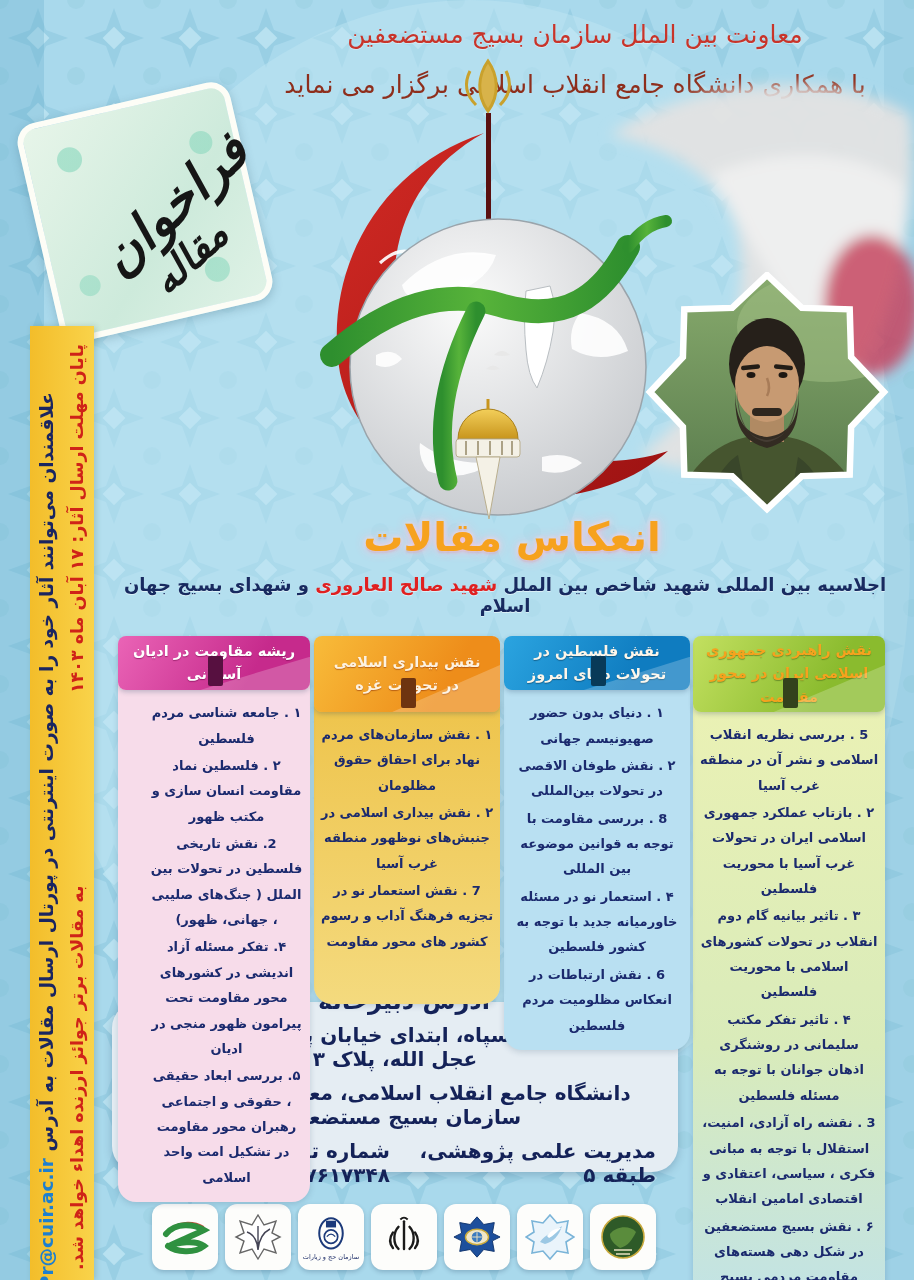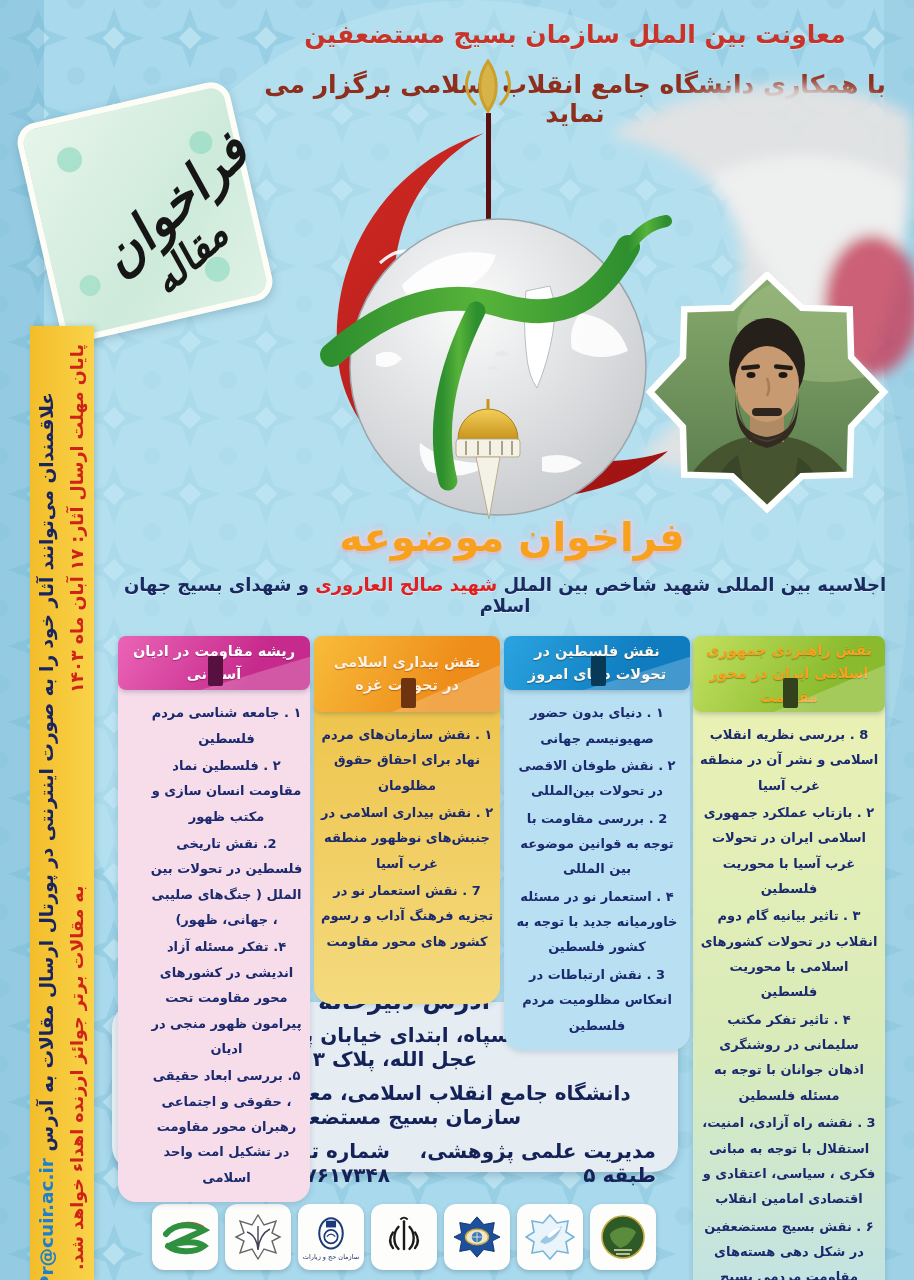--- a/index.html
+++ b/index.html
@@ -2,21 +2,21 @@
 <html lang="fa"><head>
 <meta charset="utf-8">
 <style>
   html,body{margin:0;padding:0;}
   body{font-family:"DejaVu Sans",sans-serif;}
   .poster{position:relative;width:914px;height:1280px;overflow:hidden;background:#a9d9ec;}
   .abs{position:absolute;}
   svg{display:block;}
 
   
-  .hdr{position:absolute;left:250px;right:14px;text-align:center;direction:rtl;font-weight:bold;}
+  .hdr{position:absolute;left:250px;right:14px;text-align:center;direction:rtl;font-weight:normal;}
   .hdr1{top:20px;font-size:25px;color:#c8342a;text-shadow:0 1px 0 rgba(255,255,255,.35);}
   .hdr2{top:70px;font-size:25px;color:#8e2e1c;}
 
   
   .badge{position:absolute;left:36px;top:100px;width:206px;height:212px;transform:rotate(-13deg);
          background:
            radial-gradient(circle at 20% 18%, rgba(126,212,184,.55) 0 12px, rgba(126,212,184,0) 13px),
            radial-gradient(circle at 84% 24%, rgba(126,212,184,.5) 0 11px, rgba(126,212,184,0) 12px),
            radial-gradient(circle at 78% 84%, rgba(126,212,184,.5) 0 12px, rgba(126,212,184,0) 13px),
            radial-gradient(circle at 16% 78%, rgba(126,212,184,.45) 0 10px, rgba(126,212,184,0) 11px),
@@ -222,52 +222,52 @@
       <rect x="110" y="136" width="30" height="8" rx="4" fill="#2e261e"></rect>
       <ellipse cx="109" cy="103" rx="4.5" ry="3" fill="#1d1712"></ellipse>
       <ellipse cx="141" cy="103" rx="4.5" ry="3" fill="#1d1712"></ellipse>
       <rect x="99" y="93" width="19" height="4.5" rx="2" fill="#221c16" transform="rotate(-6 108 95)"></rect>
       <rect x="132" y="93" width="19" height="4.5" rx="2" fill="#221c16" transform="rotate(6 142 95)"></rect>
       <path d="M125,106 q4,10 0,18" stroke="#a87c58" stroke-width="2.5" fill="none"></path>
     </g>
     <polygon points="125,3 159.8,35.9 207.7,37.3 209.1,85.2 242,120 209.1,154.8 207.7,202.7 159.8,204.1 125,237 90.2,204.1 42.3,202.7 40.9,154.8 8,120 40.9,85.2 42.3,37.3 90.2,35.9" fill="none" stroke="#ffffff" stroke-width="6.5"></polygon>
   </svg>
 
-  <div class="main-title">فراخوان موضوعه</div>
+  <div class="main-title">انعکاس مقالات</div>
   <div class="subtitle">
     <span>اجلاسیه بین المللی شهید شاخص بین الملل </span><span class="hl">شهید صالح العاروری</span><span> و شهدای بسیج جهان اسلام</span>
   </div>
 
   <div class="col col-a">
     <div class="col-header hdr-a">
       <span>نقش راهبردی جمهوری اسلامی ایران در محور مقاومت</span>
       <span class="peg"></span>
     </div>
     <div class="col-body body-a">
-      <div class="topic">8 . بررسی نظریه انقلاب اسلامی و نشر آن در منطقه غرب آسیا</div>
+      <div class="topic">5 . بررسی نظریه انقلاب اسلامی و نشر آن در منطقه غرب آسیا</div>
       <div class="topic">۲ . بازتاب عملکرد جمهوری اسلامی ایران در تحولات غرب آسیا با محوریت فلسطین</div>
       <div class="topic">۳ . تاثیر بیانیه گام دوم انقلاب در تحولات کشورهای اسلامی با محوریت فلسطین</div>
       <div class="topic">۴ . تاثیر تفکر مکتب سلیمانی در روشنگری اذهان جوانان با توجه به مسئله فلسطین</div>
       <div class="topic">3 . نقشه راه آزادی، امنیت، استقلال با توجه به مبانی فکری ، سیاسی، اعتقادی و اقتصادی امامین انقلاب</div>
       <div class="topic">۶ . نقش بسیج مستضعفین در شکل دهی هسته‌های مقاومت مردمی بسیج بین‌الملل</div>
 
     </div>
   </div>
 
   <div class="col col-b">
     <div class="col-header hdr-b">
       <span>نقش فلسطین در تحولات دنیای امروز</span>
       <span class="peg"></span>
     </div>
     <div class="col-body body-b">
       <div class="topic">۱ . دنیای بدون حضور صهیونیسم جهانی</div>
       <div class="topic">۲ . نقش طوفان الاقصی در تحولات بین‌المللی</div>
-      <div class="topic">2 . بررسی مقاومت با توجه به قوانین موضوعه بین المللی</div>
+      <div class="topic">8 . بررسی مقاومت با توجه به قوانین موضوعه بین المللی</div>
       <div class="topic">۴ . استعمار نو در مسئله خاورمیانه جدید با توجه به کشور فلسطین</div>
-      <div class="topic">3 . نقش ارتباطات در انعکاس مظلومیت مردم فلسطین</div>
+      <div class="topic">6 . نقش ارتباطات در انعکاس مظلومیت مردم فلسطین</div>
     </div>
   </div>
 
   <div class="col col-c">
     <div class="col-header hdr-c">
       <span>نقش بیداری اسلامی در تحولات غزه</span>
       <span class="peg"></span>
     </div>
     <div class="col-body body-c">
       <div class="topic">۱ . نقش سازمان‌های مردم نهاد برای احقاق حقوق مظلومان</div>

